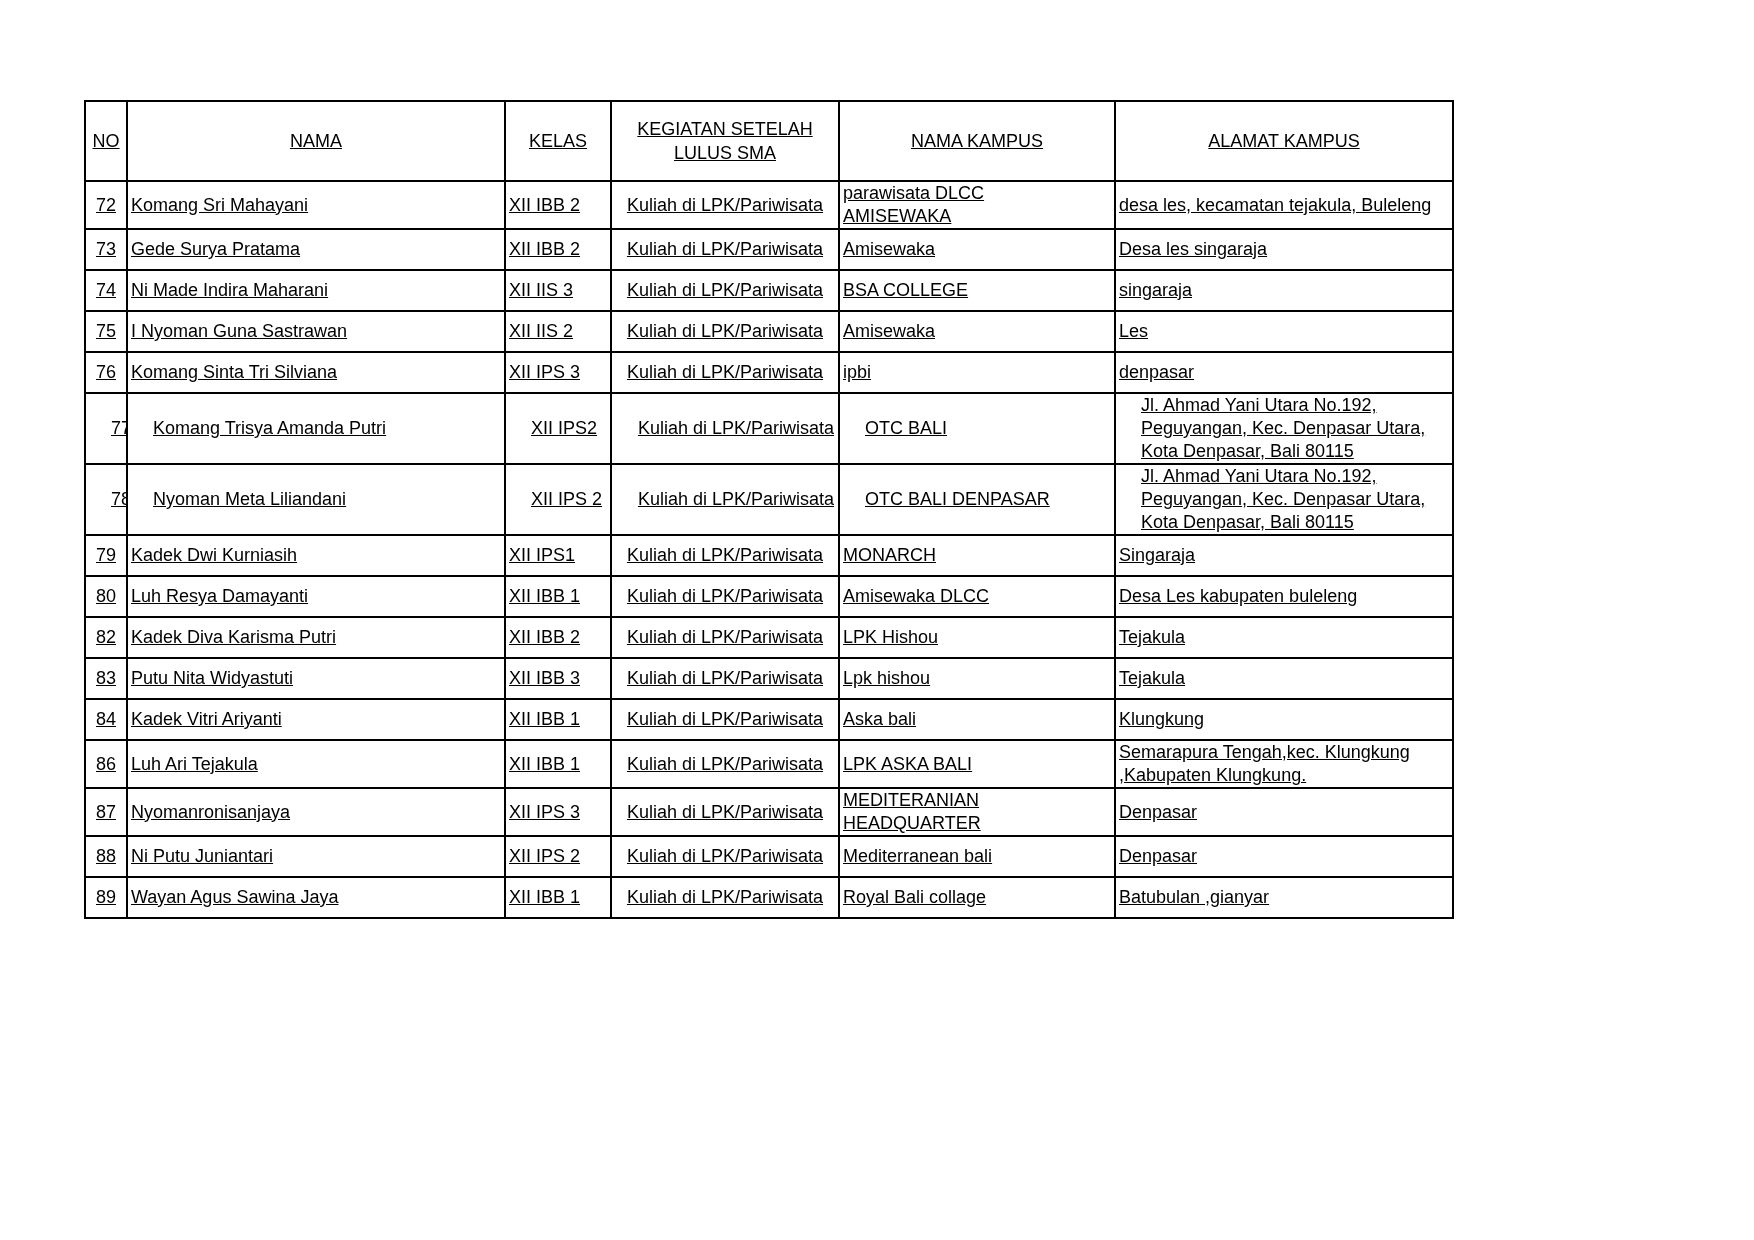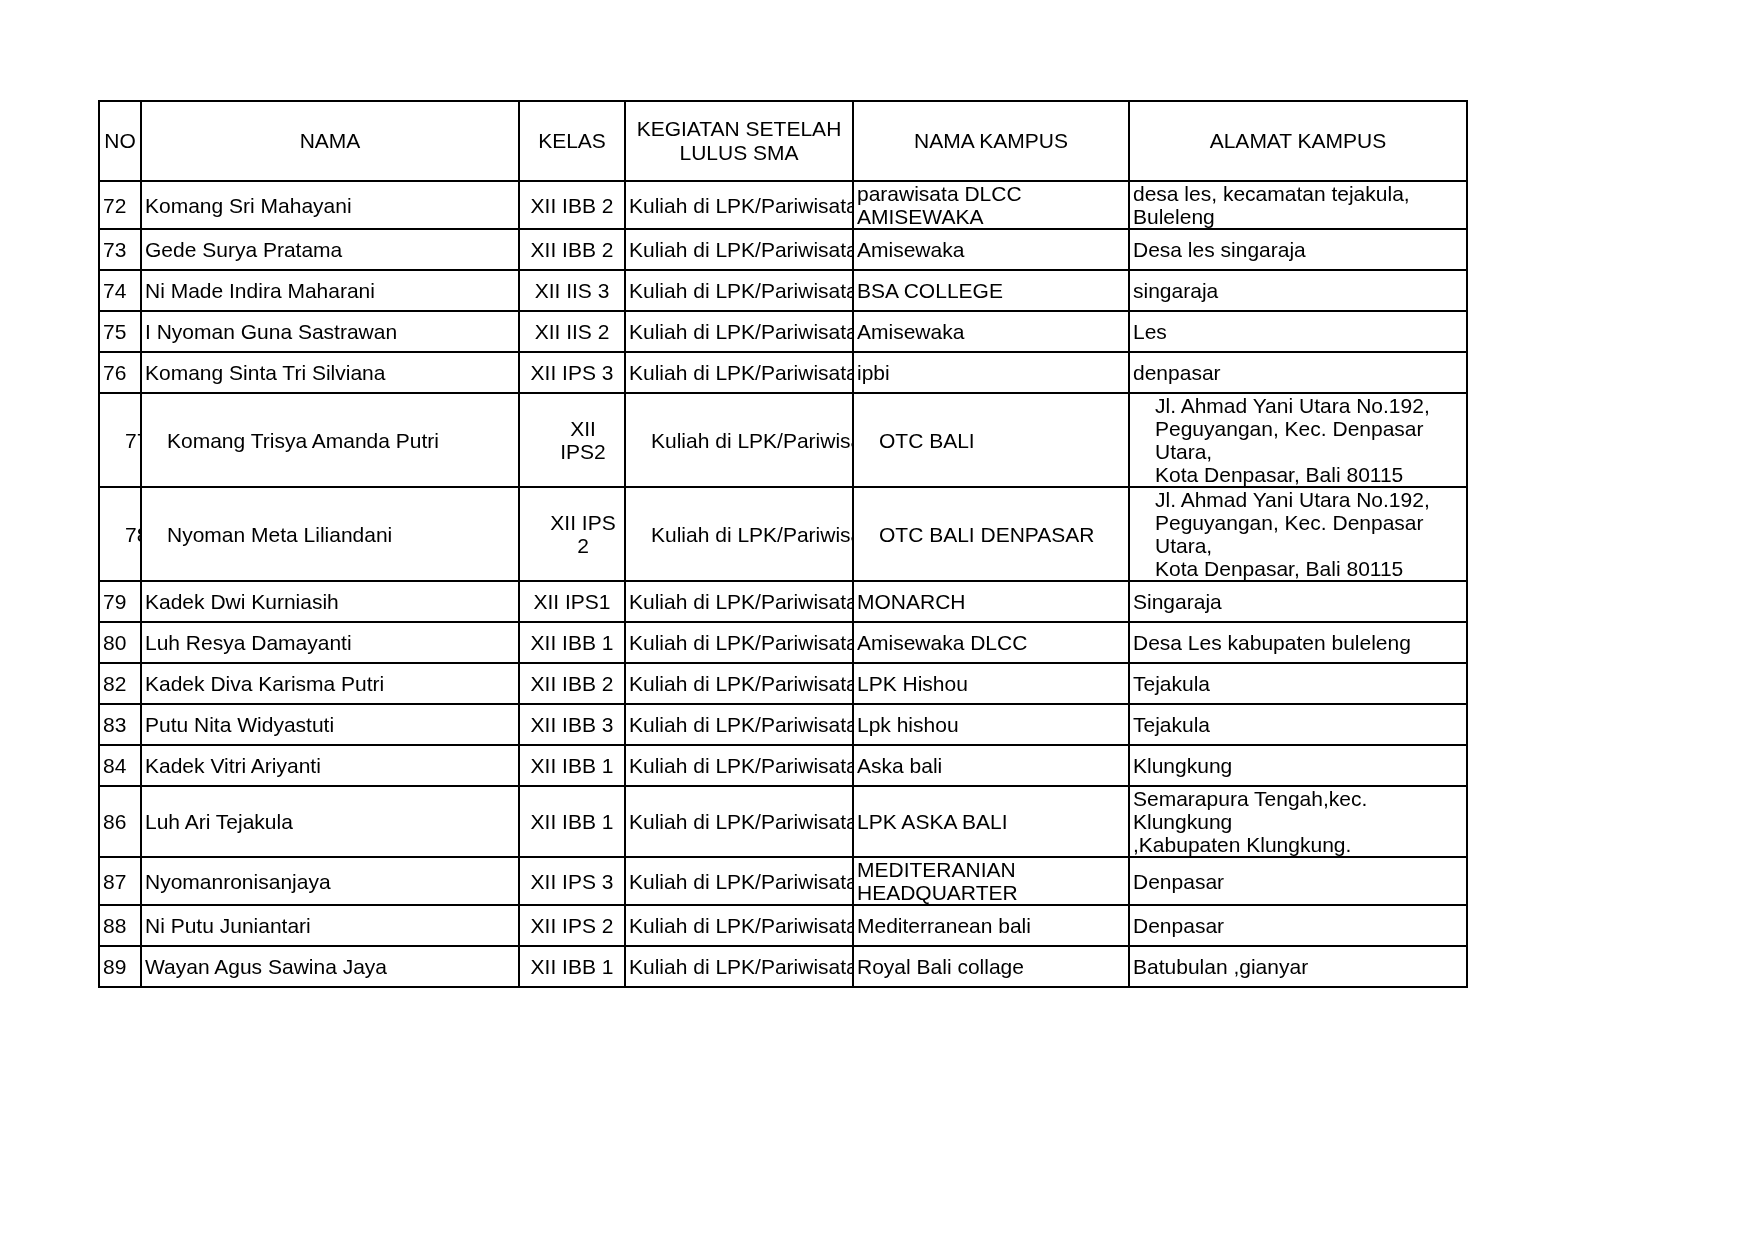--- a/index.html
+++ b/index.html
@@ -1,26 +1,26 @@
 <!DOCTYPE html>
 <html><head>
 <meta charset="utf-8">
 <style>
   html, body { margin: 0; padding: 0; background: #ffffff; }
   body { width: 1754px; height: 1240px; position: relative; overflow: hidden;
          font-family: "Liberation Sans", sans-serif; color: #000; }
-  table.sheet { position: absolute; left: 98px; top: 100px; border-collapse: collapse;
-         table-layout: fixed; width: 1370px; font-size: 21px; }
+  table.sheet { position: absolute; left: 84px; top: 100px; border-collapse: collapse;
+         table-layout: fixed; width: 1370px; font-size: 18px; text-decoration: underline; }
   table.sheet td, table.sheet th { border: 2px solid #000; padding: 0 3px; vertical-align: middle;
          overflow: hidden; line-height: 23px; font-weight: normal; }
   table.sheet th { text-align: center; height: 78px; line-height: 24px; }
   col.c-no { width: 42px; } col.c-nama { width: 378px; } col.c-kelas { width: 106px; }
   col.c-keg { width: 228px; } col.c-kampus { width: 276px; } col.c-alamat { width: 338px; }
-  td.no { text-align: left; padding-right: 8px; }
-  td.kelas { text-align: center; }
+  td.no { text-align: center; padding-right: 8px; }
+  td.kelas { }
   td.keg { text-align: center; padding: 0 2px; white-space: nowrap; margin-left: 34px; }
   td.nama, td.kampus, td.alamat { text-align: left; } tr.h2 td { height: 68px; padding-left: 25px; } tr.h15 td { height: 44px; }
   tr.hs td { height: 39px; }
   .pre { white-space: pre-line; }
 </style>
 </head>
 <body>
 
 <table class="sheet">
   <colgroup>

